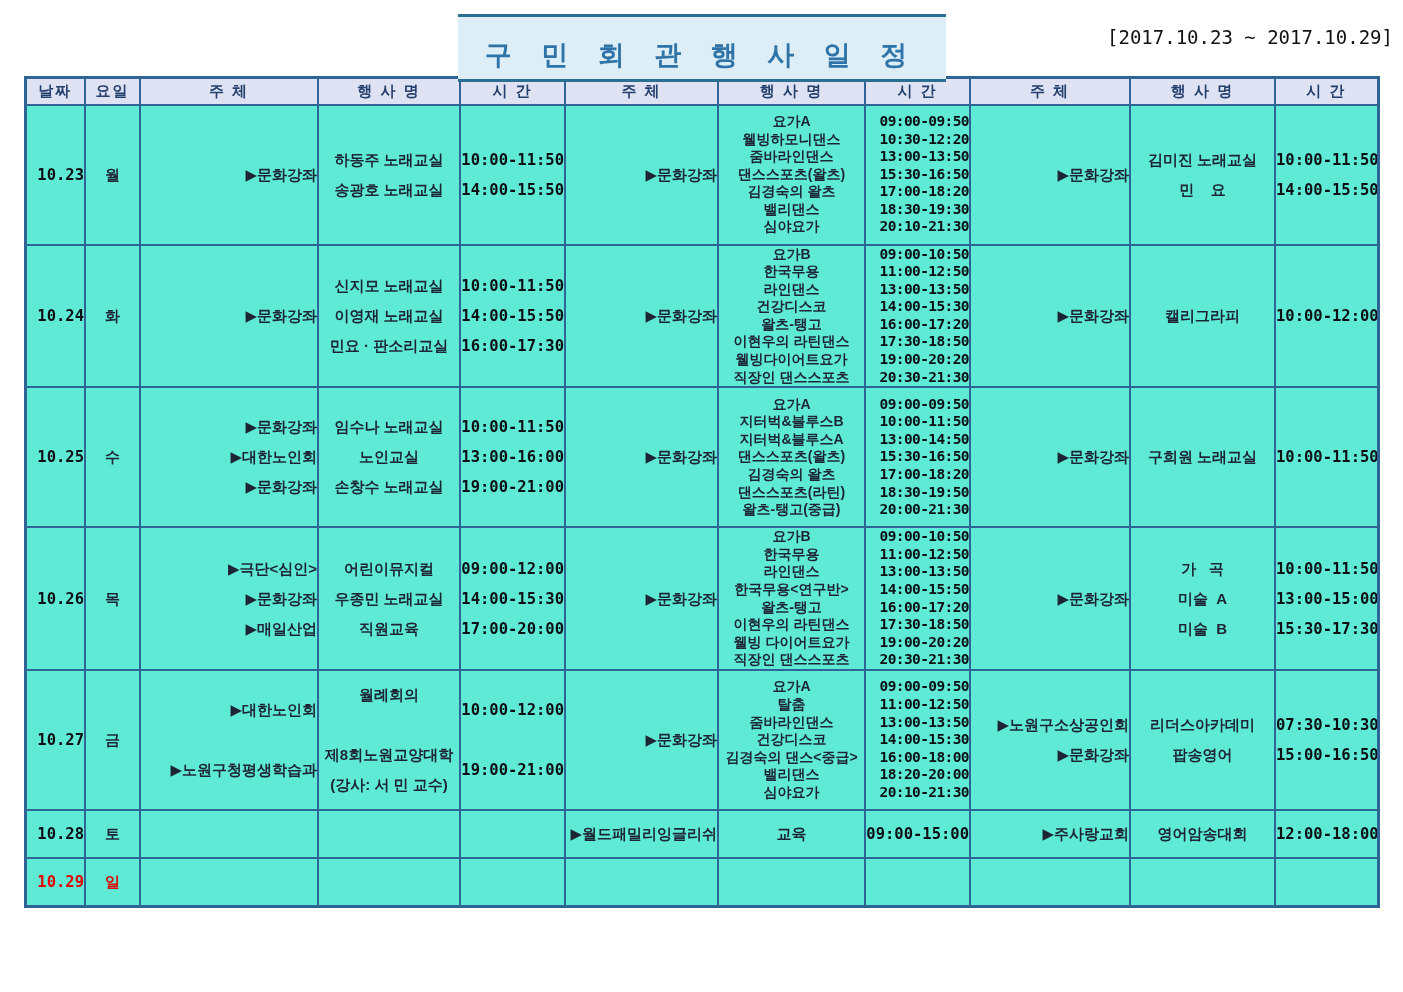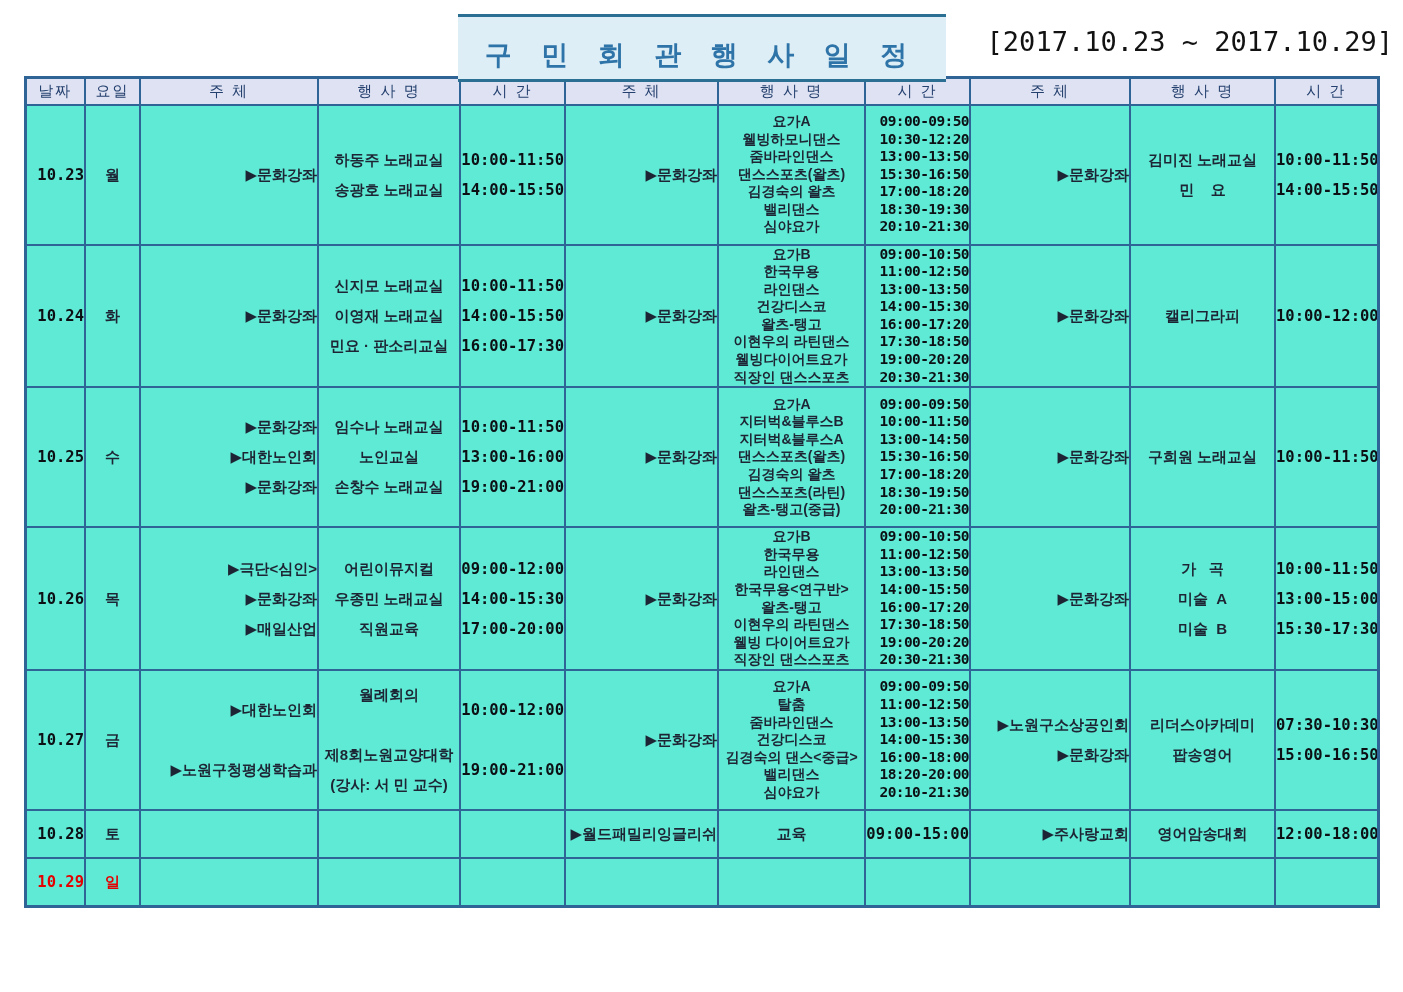--- a/index.html
+++ b/index.html
@@ -14,35 +14,35 @@
     background: #ddeef6;
     border-top: 3px solid #2b6f92; border-bottom: 3px solid #2b6f92;
     padding: 20px 0 6px;
   }
   .title-text {
     font-size: 27px; font-weight: bold; color: #2f74a8; letter-spacing: 11px;
   }
   .date-range {
     position: absolute; top: 26px; right: 10px;
     font-family: "DejaVu Sans Mono", "Liberation Mono", monospace;
-    font-size: 27px; color: #121212; letter-spacing: 0px;
+    font-size: 19px; color: #121212; letter-spacing: 0px;
   }
   table.schedule {
     border-collapse: collapse; table-layout: fixed;
     width: 1353px; margin: 0 auto;
     border: 3px solid #2e6496;
   }
   .schedule th, .schedule td { border: 2px solid #2e6496; padding: 0; overflow: hidden; }
   .group-th {
     height: 28px; background: #d9e6f2; color: #3a6ea5;
     font-size: 17px; font-weight: bold; letter-spacing: 7px; text-align: center;
   }
   .sub-th {
     height: 27px; background: #dfe2f3; color: #24406e;
-    font-size: 15px; font-weight: normal; letter-spacing: 2px; text-align: center;
+    font-size: 15px; font-weight: bold; letter-spacing: 2px; text-align: center;
   }
   tbody td { text-align: center; vertical-align: middle; }
   tbody tr { height: 140px; }
   tbody tr:nth-child(2), tbody tr:nth-child(4) { height: 142px; }
   tbody tr:nth-child(6), tbody tr:nth-child(7) { height: 48px; }
   td.blue { background: #5eead4; text-align: right; }
   td.white { background: #5eead4; }
   .cell-line { white-space: pre; font-weight: bold; color: #1d2433; }
   td.sparse .cell-line { font-size: 15px; line-height: 30px; }
   td.dense  .cell-line { font-size: 14px; line-height: 17.6px; }

